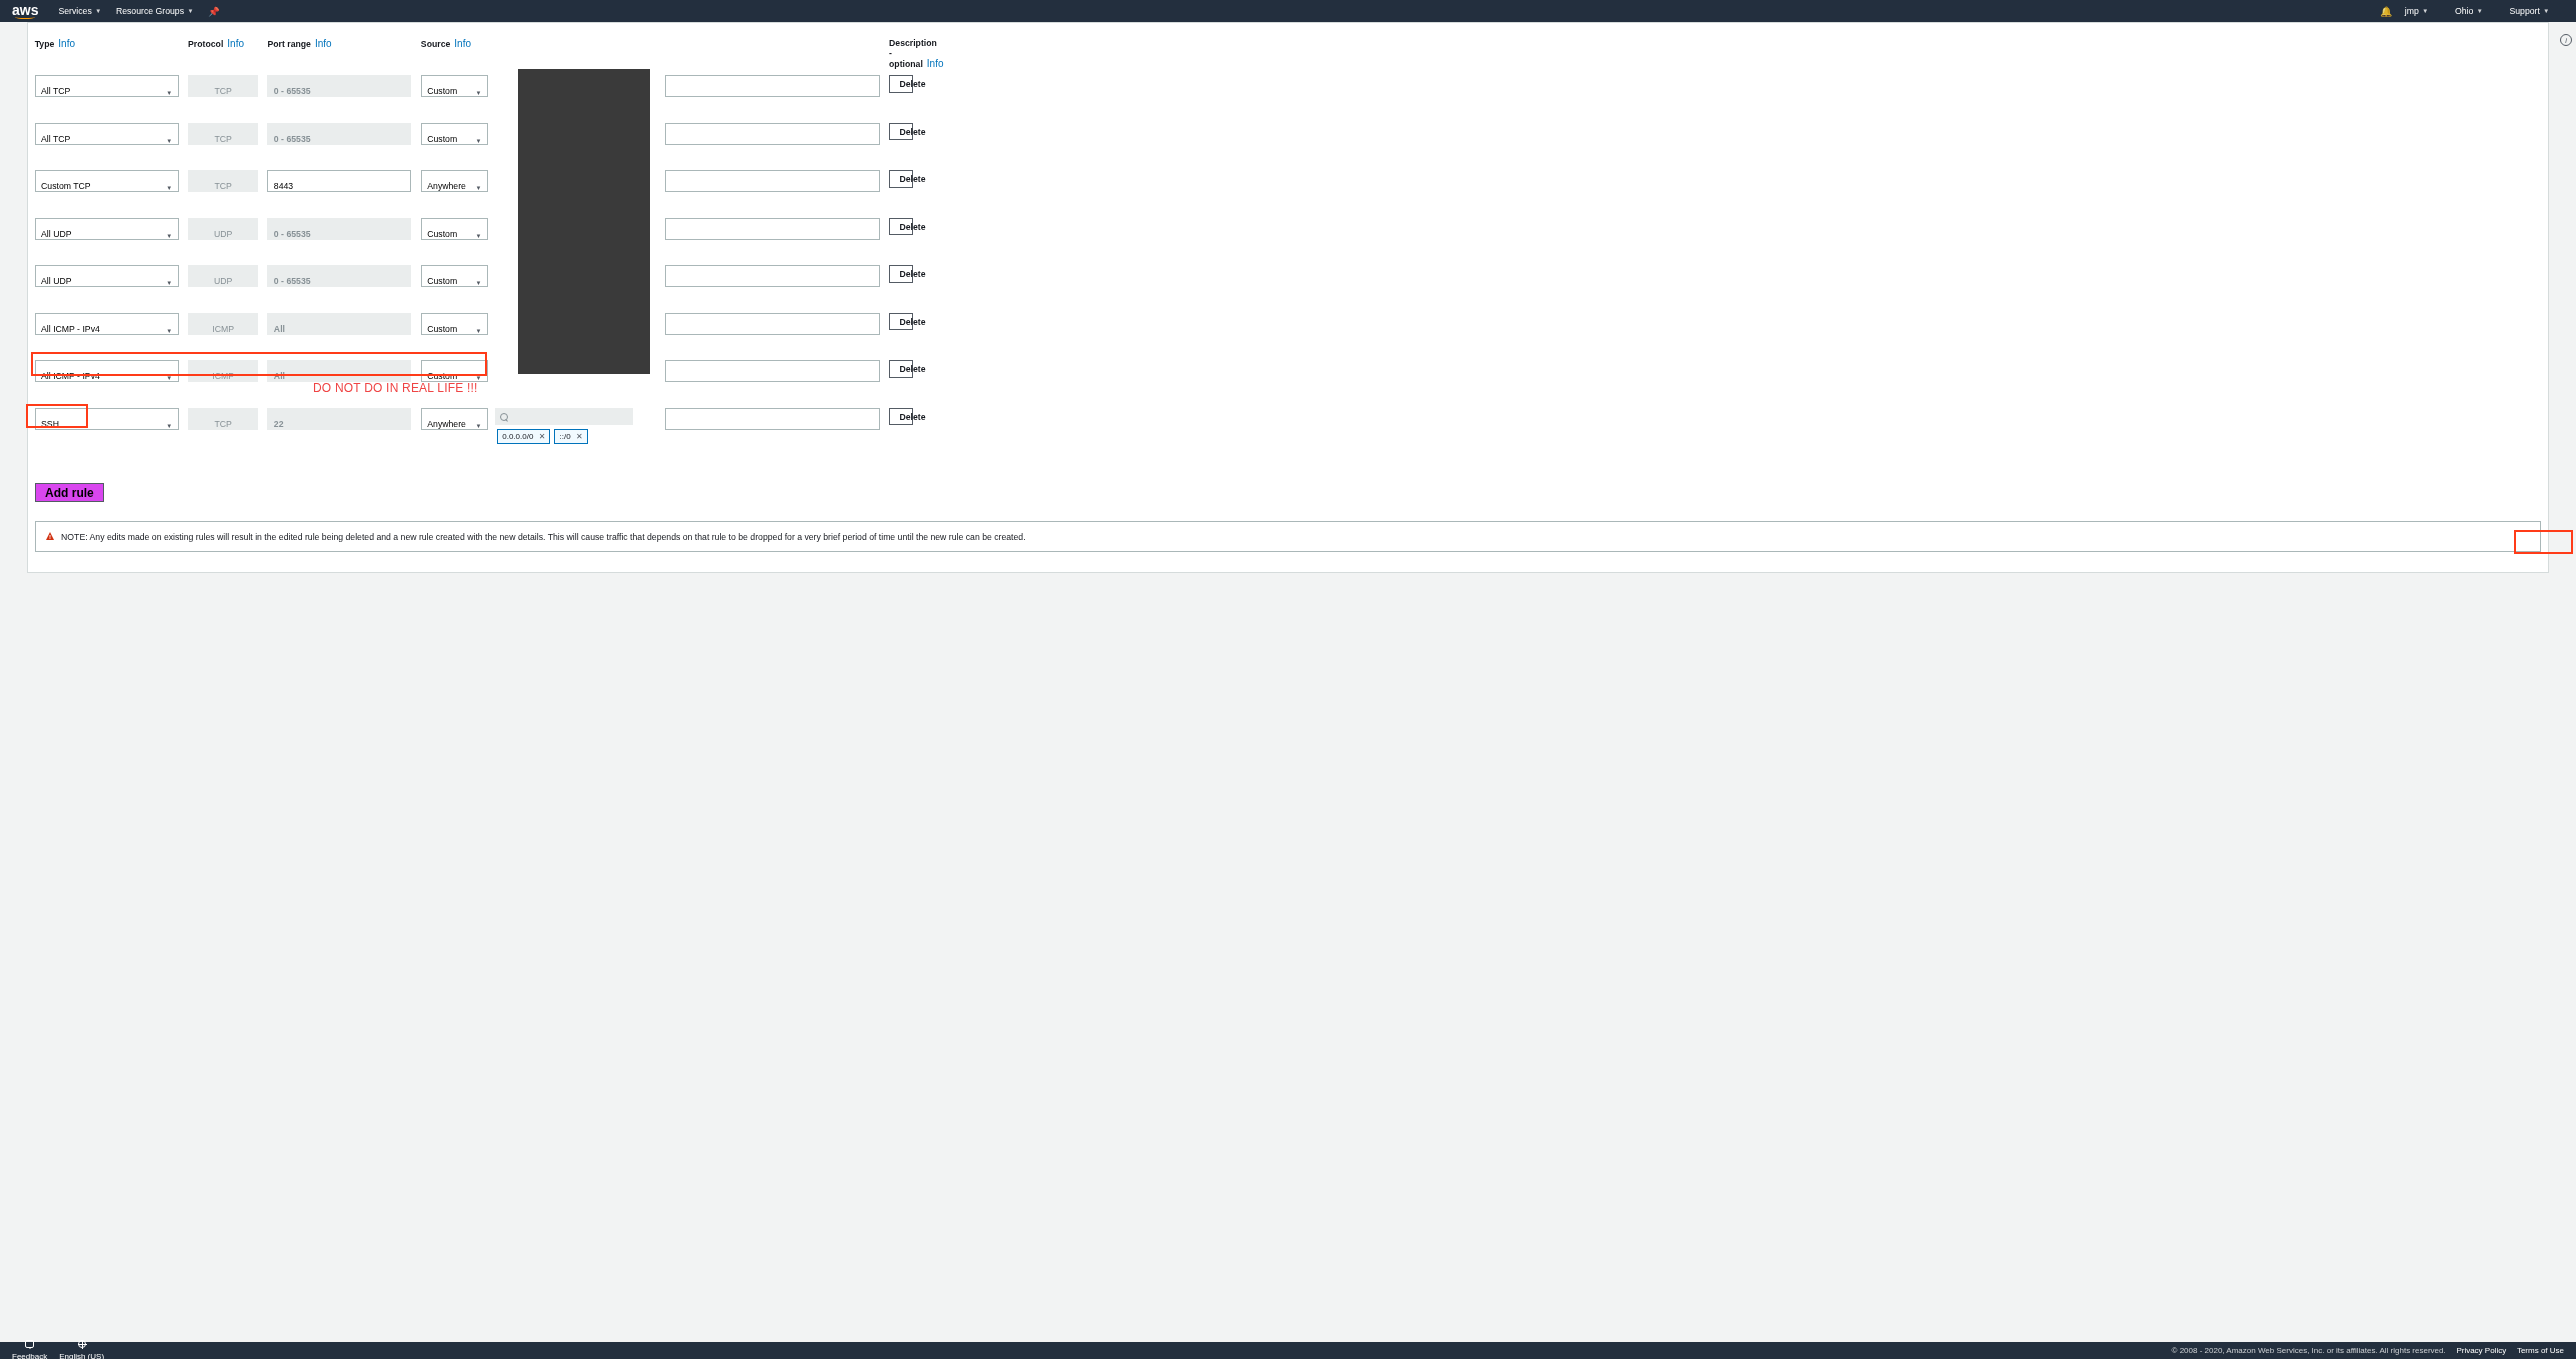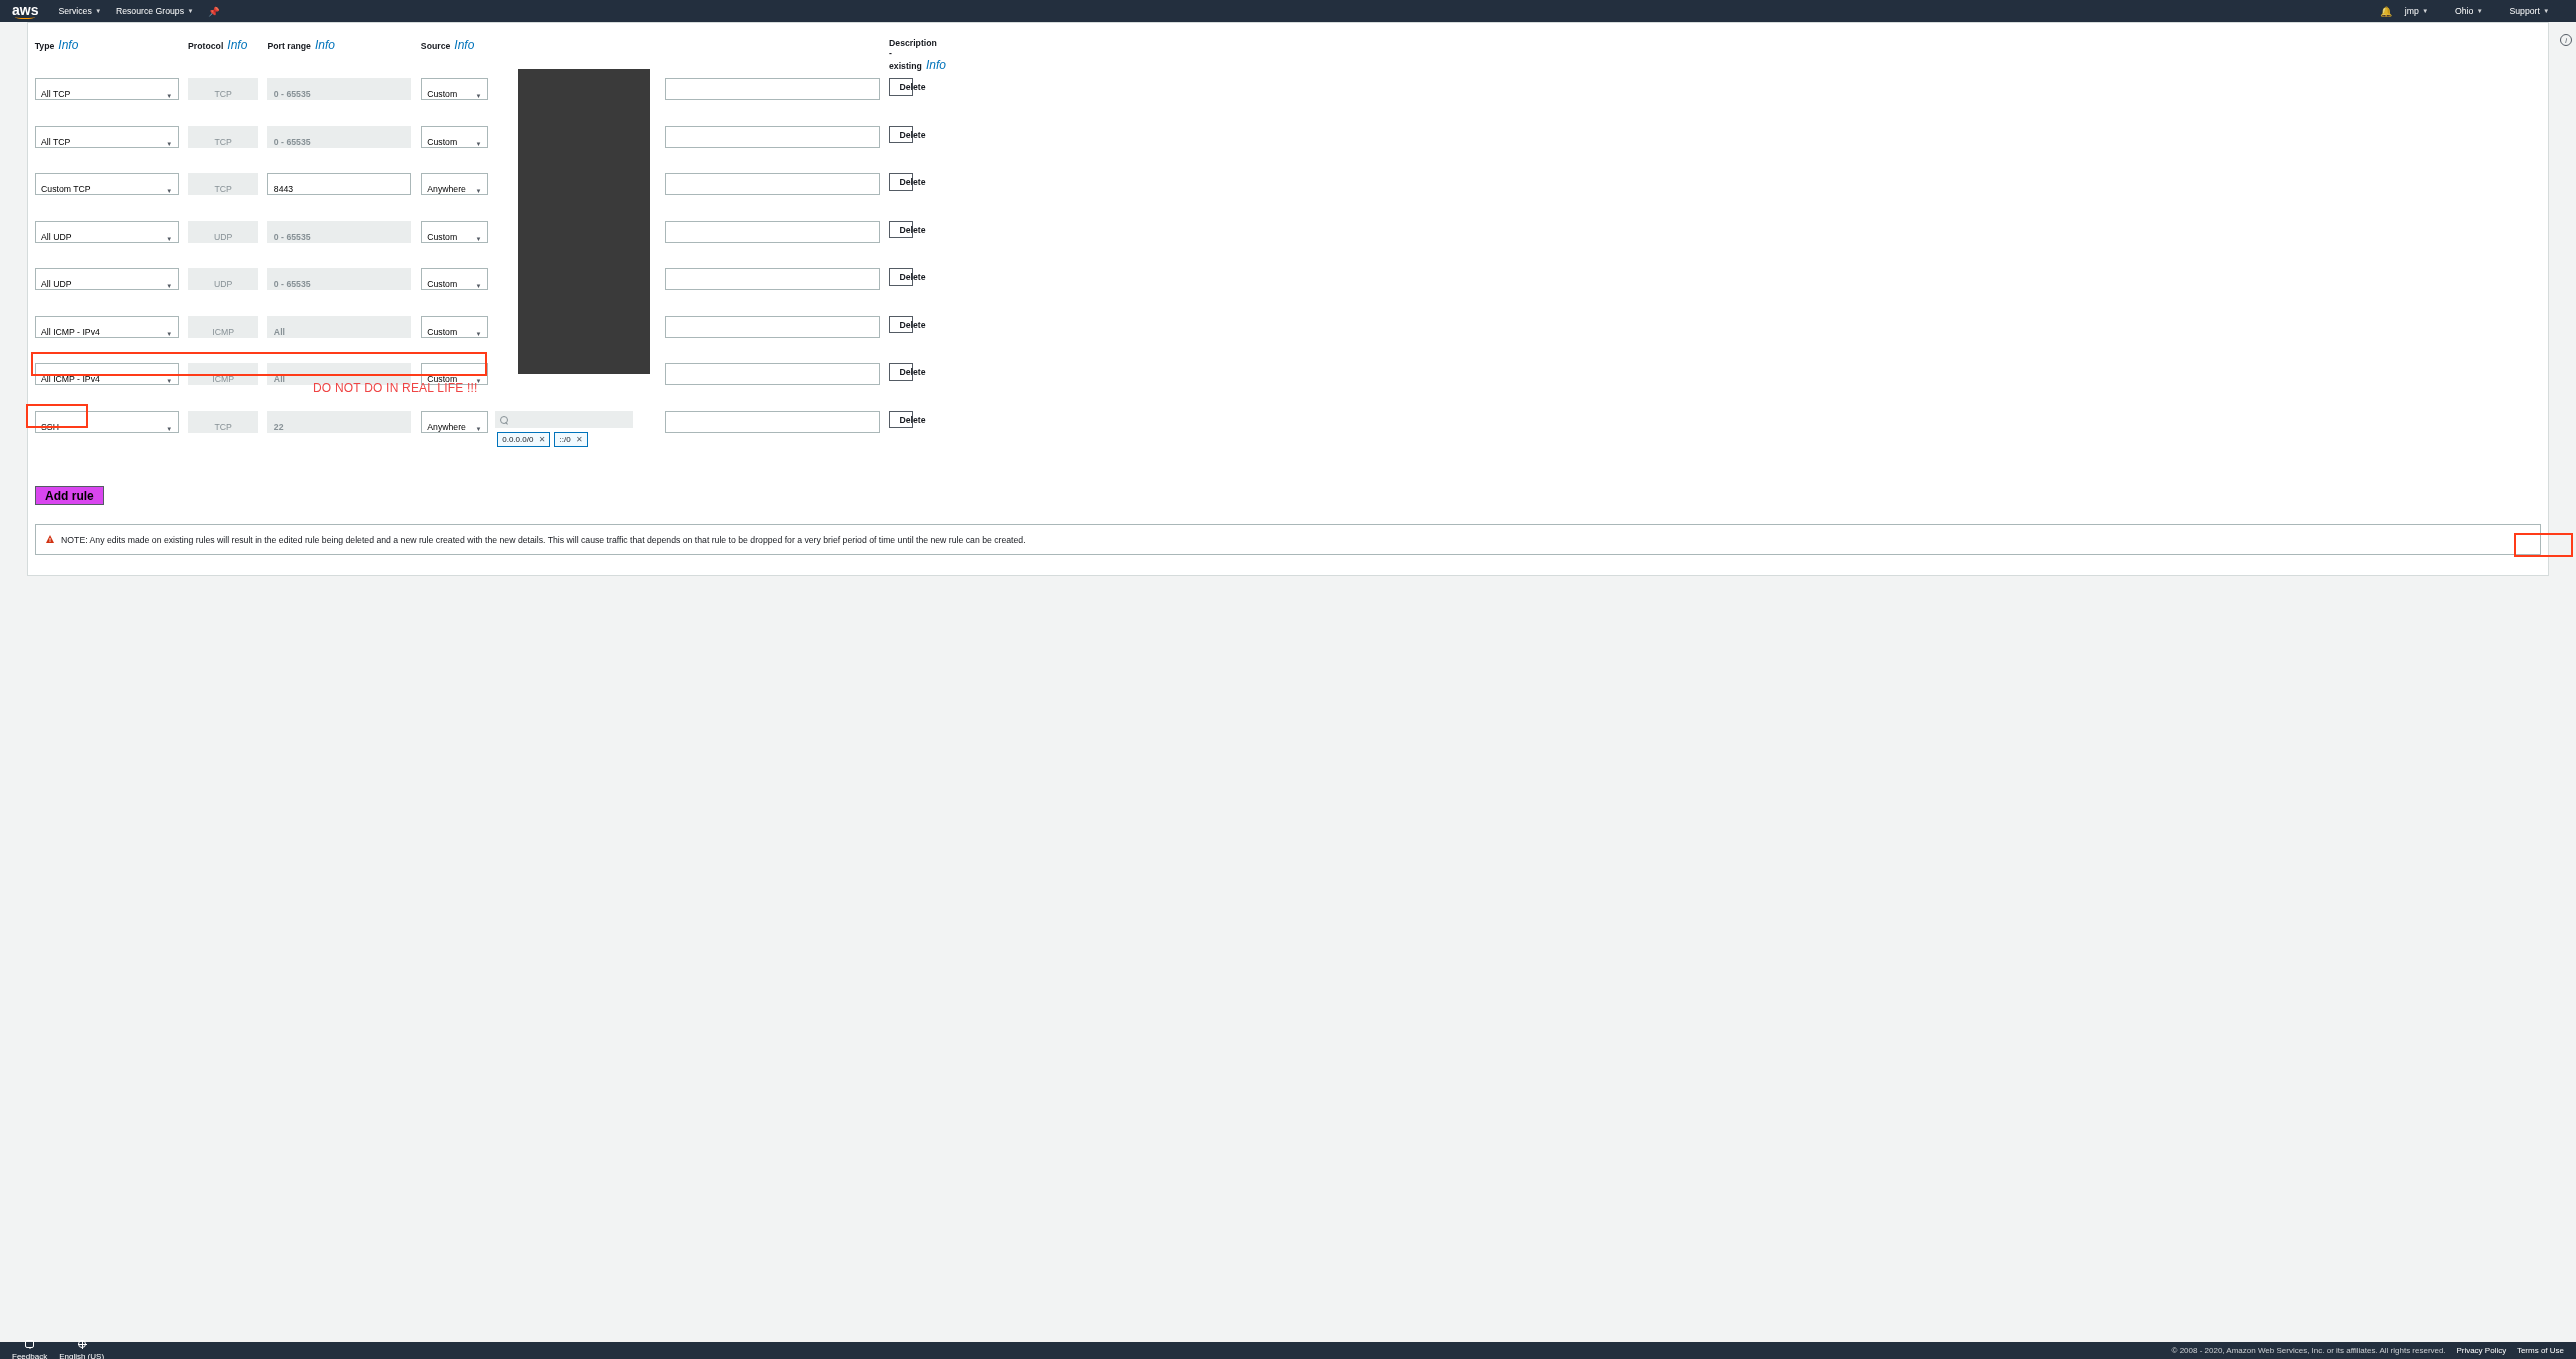--- a/index.html
+++ b/index.html
@@ -28,21 +28,21 @@
 .page-wrap { padding: 0 27px; position:relative; }
 .panel { background:#fff; border:0.7px solid #d5dbdb; padding: 9.4px 0 20px 0; position:relative;}
 .col-headers, .rule-row {
   display:grid;
   grid-template-columns: 144px 70px 144px 67px 158px 215px 23.5px;
   column-gap: 9.4px;
   padding: 0 6.7px 0 6.7px;
   align-items:start;
 }
 .col-headers { font-size:8.7px; font-weight:700; color:#16191f; margin-bottom:6.7px; margin-top:5.4px;}
-.col-headers .info { color:#0073bb; font-weight:400; font-size:12px; margin-left:4px; cursor:pointer;font-style:italic;}
+.col-headers .info { color:#0073bb; font-weight:400; font-size:10px; margin-left:4px; cursor:pointer;}
 .rule-row { margin-bottom: 25.5px; }
 
 .select, .text-in {
   height:22px; width:100%;
   border:0.7px solid #aab7b8;
   background:#fff;
   font-size:8.7px;
   padding:0 5.4px;
   display:flex; align-items:flex-end; justify-content:space-between;
   position:relative;
@@ -186,21 +186,21 @@
     
     <div class="redaction"></div>
 
     
     <div class="col-headers">
       <div><span>Type</span><span class="info">Info</span></div>
       <div><span>Protocol</span><span class="info">Info</span></div>
       <div><span>Port range</span><span class="info">Info</span></div>
       <div style="grid-column:4 / span 2;"><span>Source</span><span class="info">Info</span></div>
       <div></div>
-      <div><span>Description - existing</span><span class="info">Info</span></div>
+      <div><span>Description - optional</span><span class="info">Info</span></div>
       <div></div>
     </div>
 
     
     <div id="rules-container">
         <div class="rule-row">
           <div class="select">
             <span>All TCP</span>
             <span class="caret-d">▼</span>
           </div>

